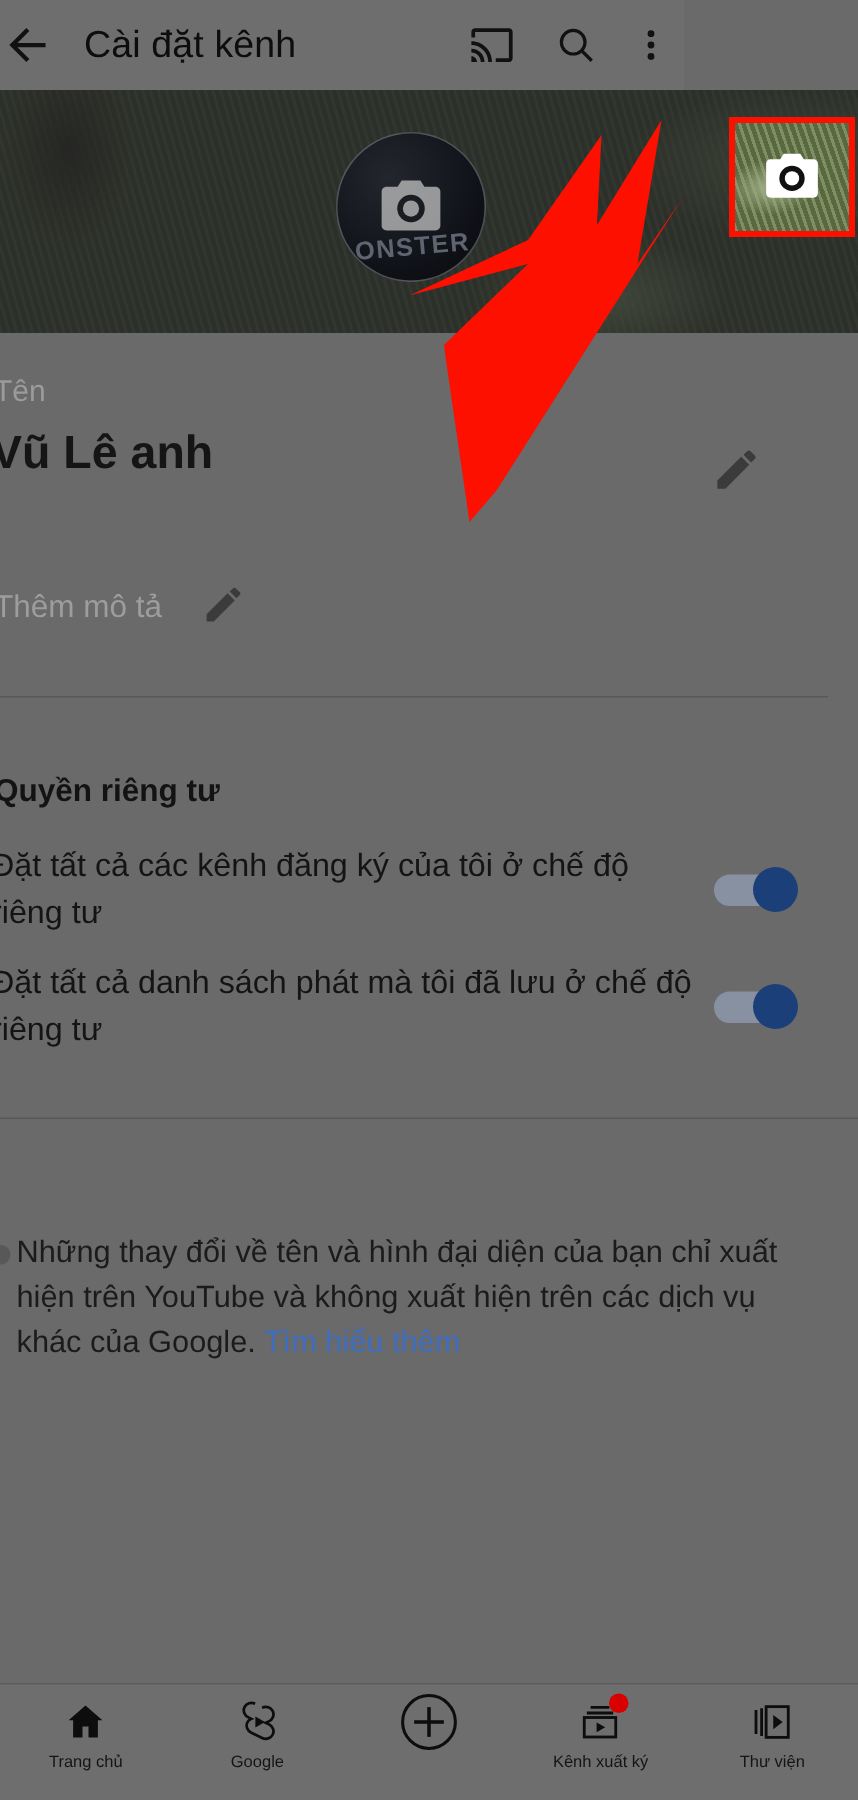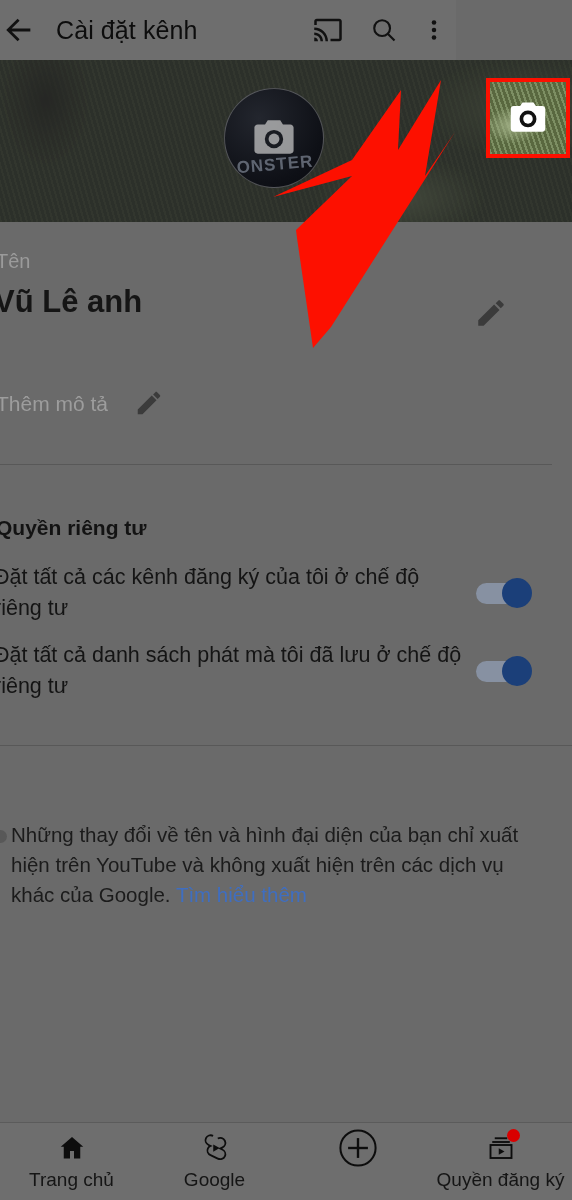--- a/index.html
+++ b/index.html
@@ -259,21 +259,21 @@
     justify-content: flex-start;
     padding-top: 9px;
     position: relative;
   }
   .navicon {
     height: 32px;
     display: flex; align-items: center; justify-content: center;
     position: relative;
   }
   .navlabel {
-    font-size: 19px;
+    font-size: 11px;
     color: #151515;
     margin-top: 5px;
     white-space: nowrap;
   }
   .nav-badge {
     position: absolute;
     right: -3px; top: -3px;
     width: 13px; height: 13px;
     border-radius: 50%;
     background: #d90000;
@@ -435,19 +435,30 @@
     <div class="navitem">
       <div class="navicon">
         <svg width="32" height="30" viewBox="0 0 24 24">
           <line x1="7" y1="4.2" x2="17" y2="4.2" stroke="#0d0d0d" stroke-width="1.5"></line>
           <line x1="5" y1="7.2" x2="19" y2="7.2" stroke="#0d0d0d" stroke-width="1.5"></line>
           <rect x="3.6" y="9.6" width="16.8" height="10.4" fill="none" stroke="#0d0d0d" stroke-width="1.5"></rect>
           <path d="M10.2 12.2l4.6 2.6-4.6 2.6z" fill="#0d0d0d"></path>
         </svg>
         <div class="nav-badge"></div>
       </div>
-      <div class="navlabel">Quyền đăng ký</div>
-    </div>
-
+      <div class="navlabel">Kênh xuất ký</div>
+    </div>
+
+    <div class="navitem">
+      <div class="navicon">
+        <svg width="30" height="30" viewBox="0 0 24 24">
+          <line x1="3.2" y1="5.6" x2="3.2" y2="18.4" stroke="#0d0d0d" stroke-width="1.5"></line>
+          <line x1="6.2" y1="4.6" x2="6.2" y2="19.4" stroke="#0d0d0d" stroke-width="1.5"></line>
+          <rect x="8.6" y="3.8" width="11.8" height="16.4" fill="none" stroke="#0d0d0d" stroke-width="1.5"></rect>
+          <path d="M12.4 8.2l5 3.8-5 3.8z" fill="#0d0d0d"></path>
+        </svg>
+      </div>
+      <div class="navlabel">Thư viện</div>
+    </div>
 
   </div>
 
 </div>
 
 </body></html>

